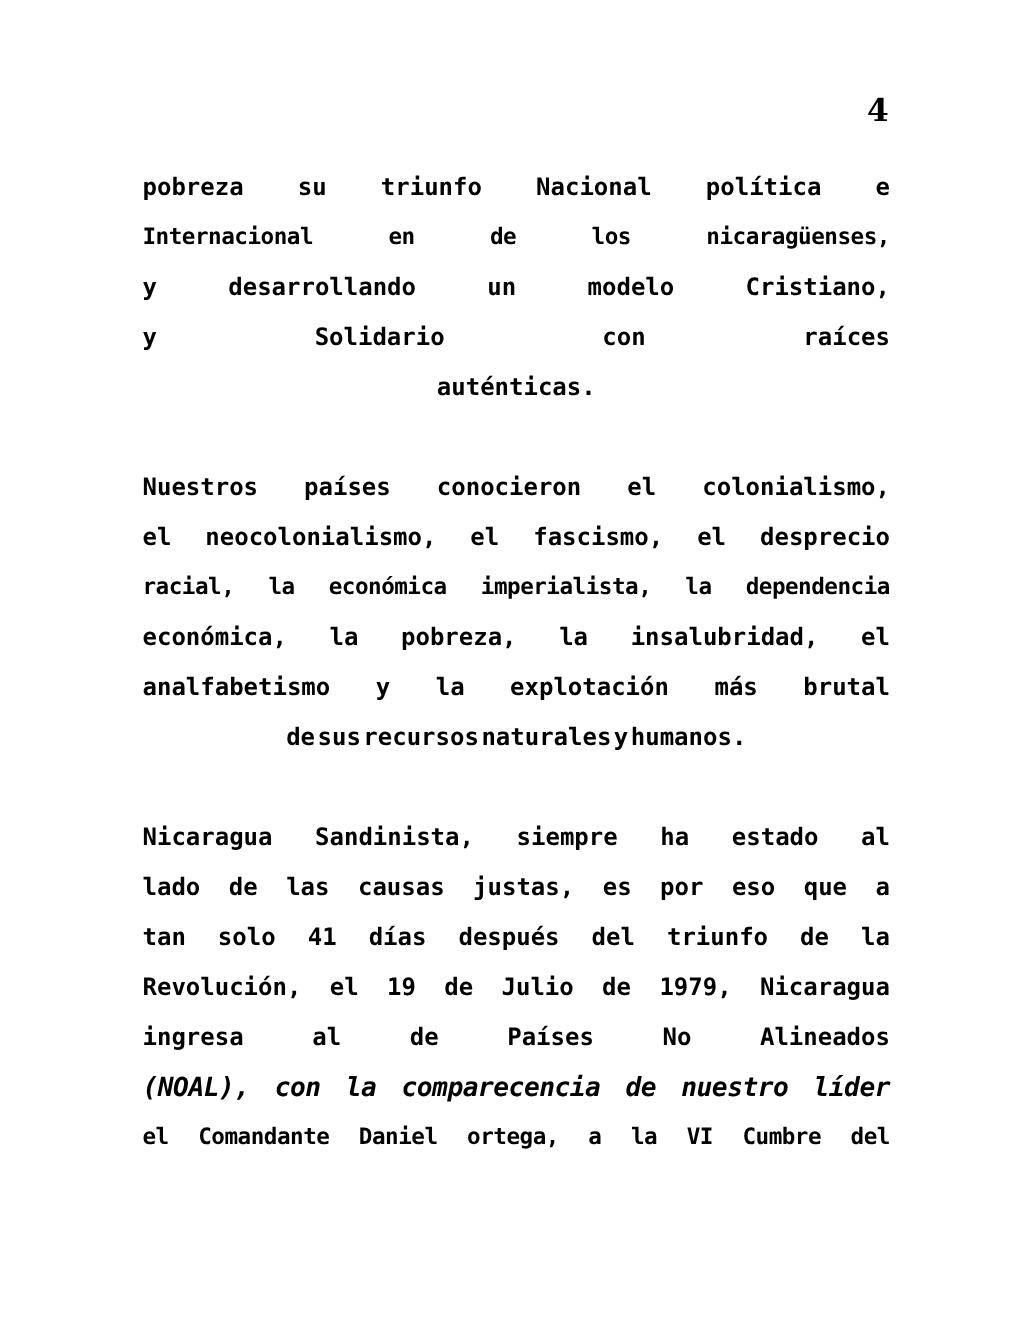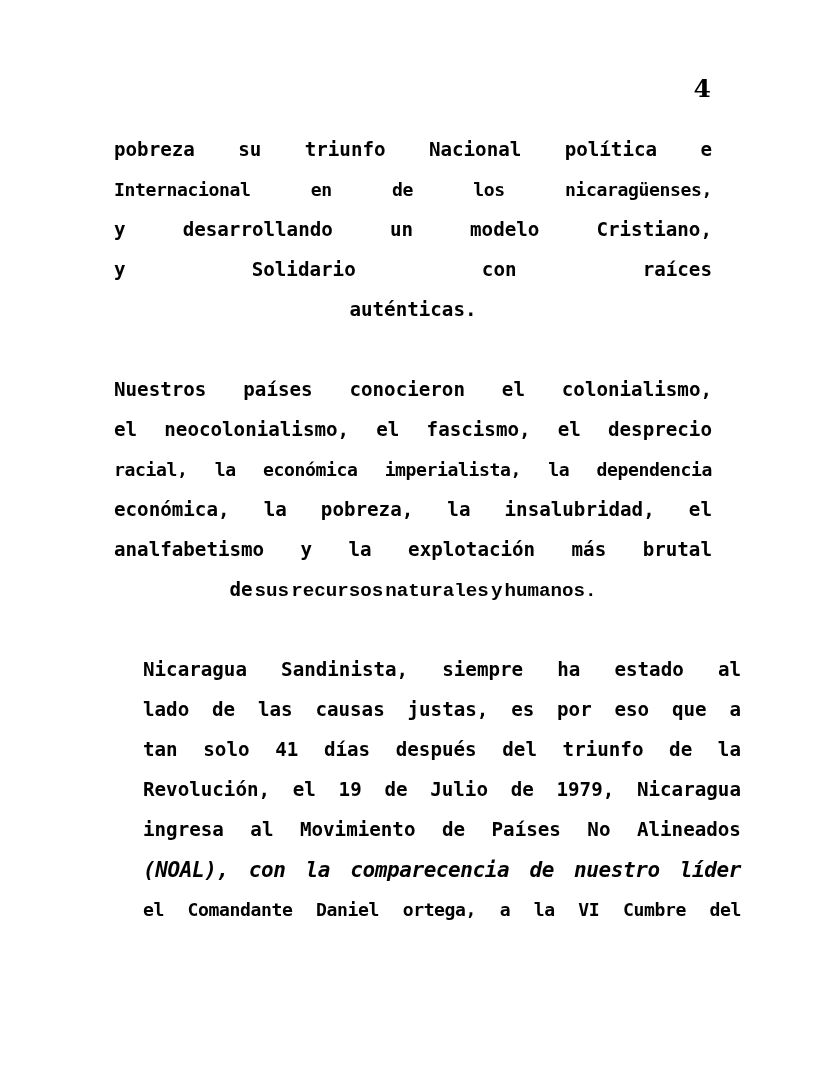--- a/index.html
+++ b/index.html
@@ -46,21 +46,21 @@
 
   .para {
     margin: 0 0 40px 0;
     font-family: "DejaVu Sans Mono", monospace;
     font-weight: 700;
     font-size: 19.2px;
     line-height: 40px;
     color: #000000;
     white-space: nowrap;
   }
-  .para:last-child { margin-bottom: 0; margin-left: 29px; }
+  .para:last-child { margin-bottom: 0; }
 
   
   .ln {
     display: block;
     width: 598px;
     height: 40px;
     position: relative;
     overflow: visible;
   }
   
@@ -70,21 +70,21 @@
     align-items: baseline;
     width: 598px;
   }
   
   .ln-flush {
     display: flex;
     justify-content: center;
     align-items: baseline;
     width: 598px;
   }
-  .ln-flush .w + .w { margin-left: 2px; font-family: Liberation Mono, monospace; }
+  .ln-flush .w + .w { margin-left: 2px; }
 
   .w {
     display: inline-block;
     white-space: pre;
   }
 
   
   .ln-cond .w { letter-spacing: -0.4px; }
 </style>
 </head>
@@ -215,21 +215,20 @@
           <span class="w">19</span>
           <span class="w">de</span>
           <span class="w">Julio</span>
           <span class="w">de</span>
           <span class="w">1979,</span>
           <span class="w">Nicaragua</span>
         </span>
         <span class="ln ln-just">
           <span class="w">ingresa</span>
           <span class="w">al</span>
-          <span class="w">Movimiento</span>
           <span class="w">de</span>
           <span class="w">Países</span>
           <span class="w">No</span>
           <span class="w">Alineados</span>
         </span>
         <span class="ln ln-just ln-cond" style="font-size: 21px; font-style: italic;">
           <span class="w">(NOAL),</span>
           <span class="w">con</span>
           <span class="w">la</span>
           <span class="w">comparecencia</span>

